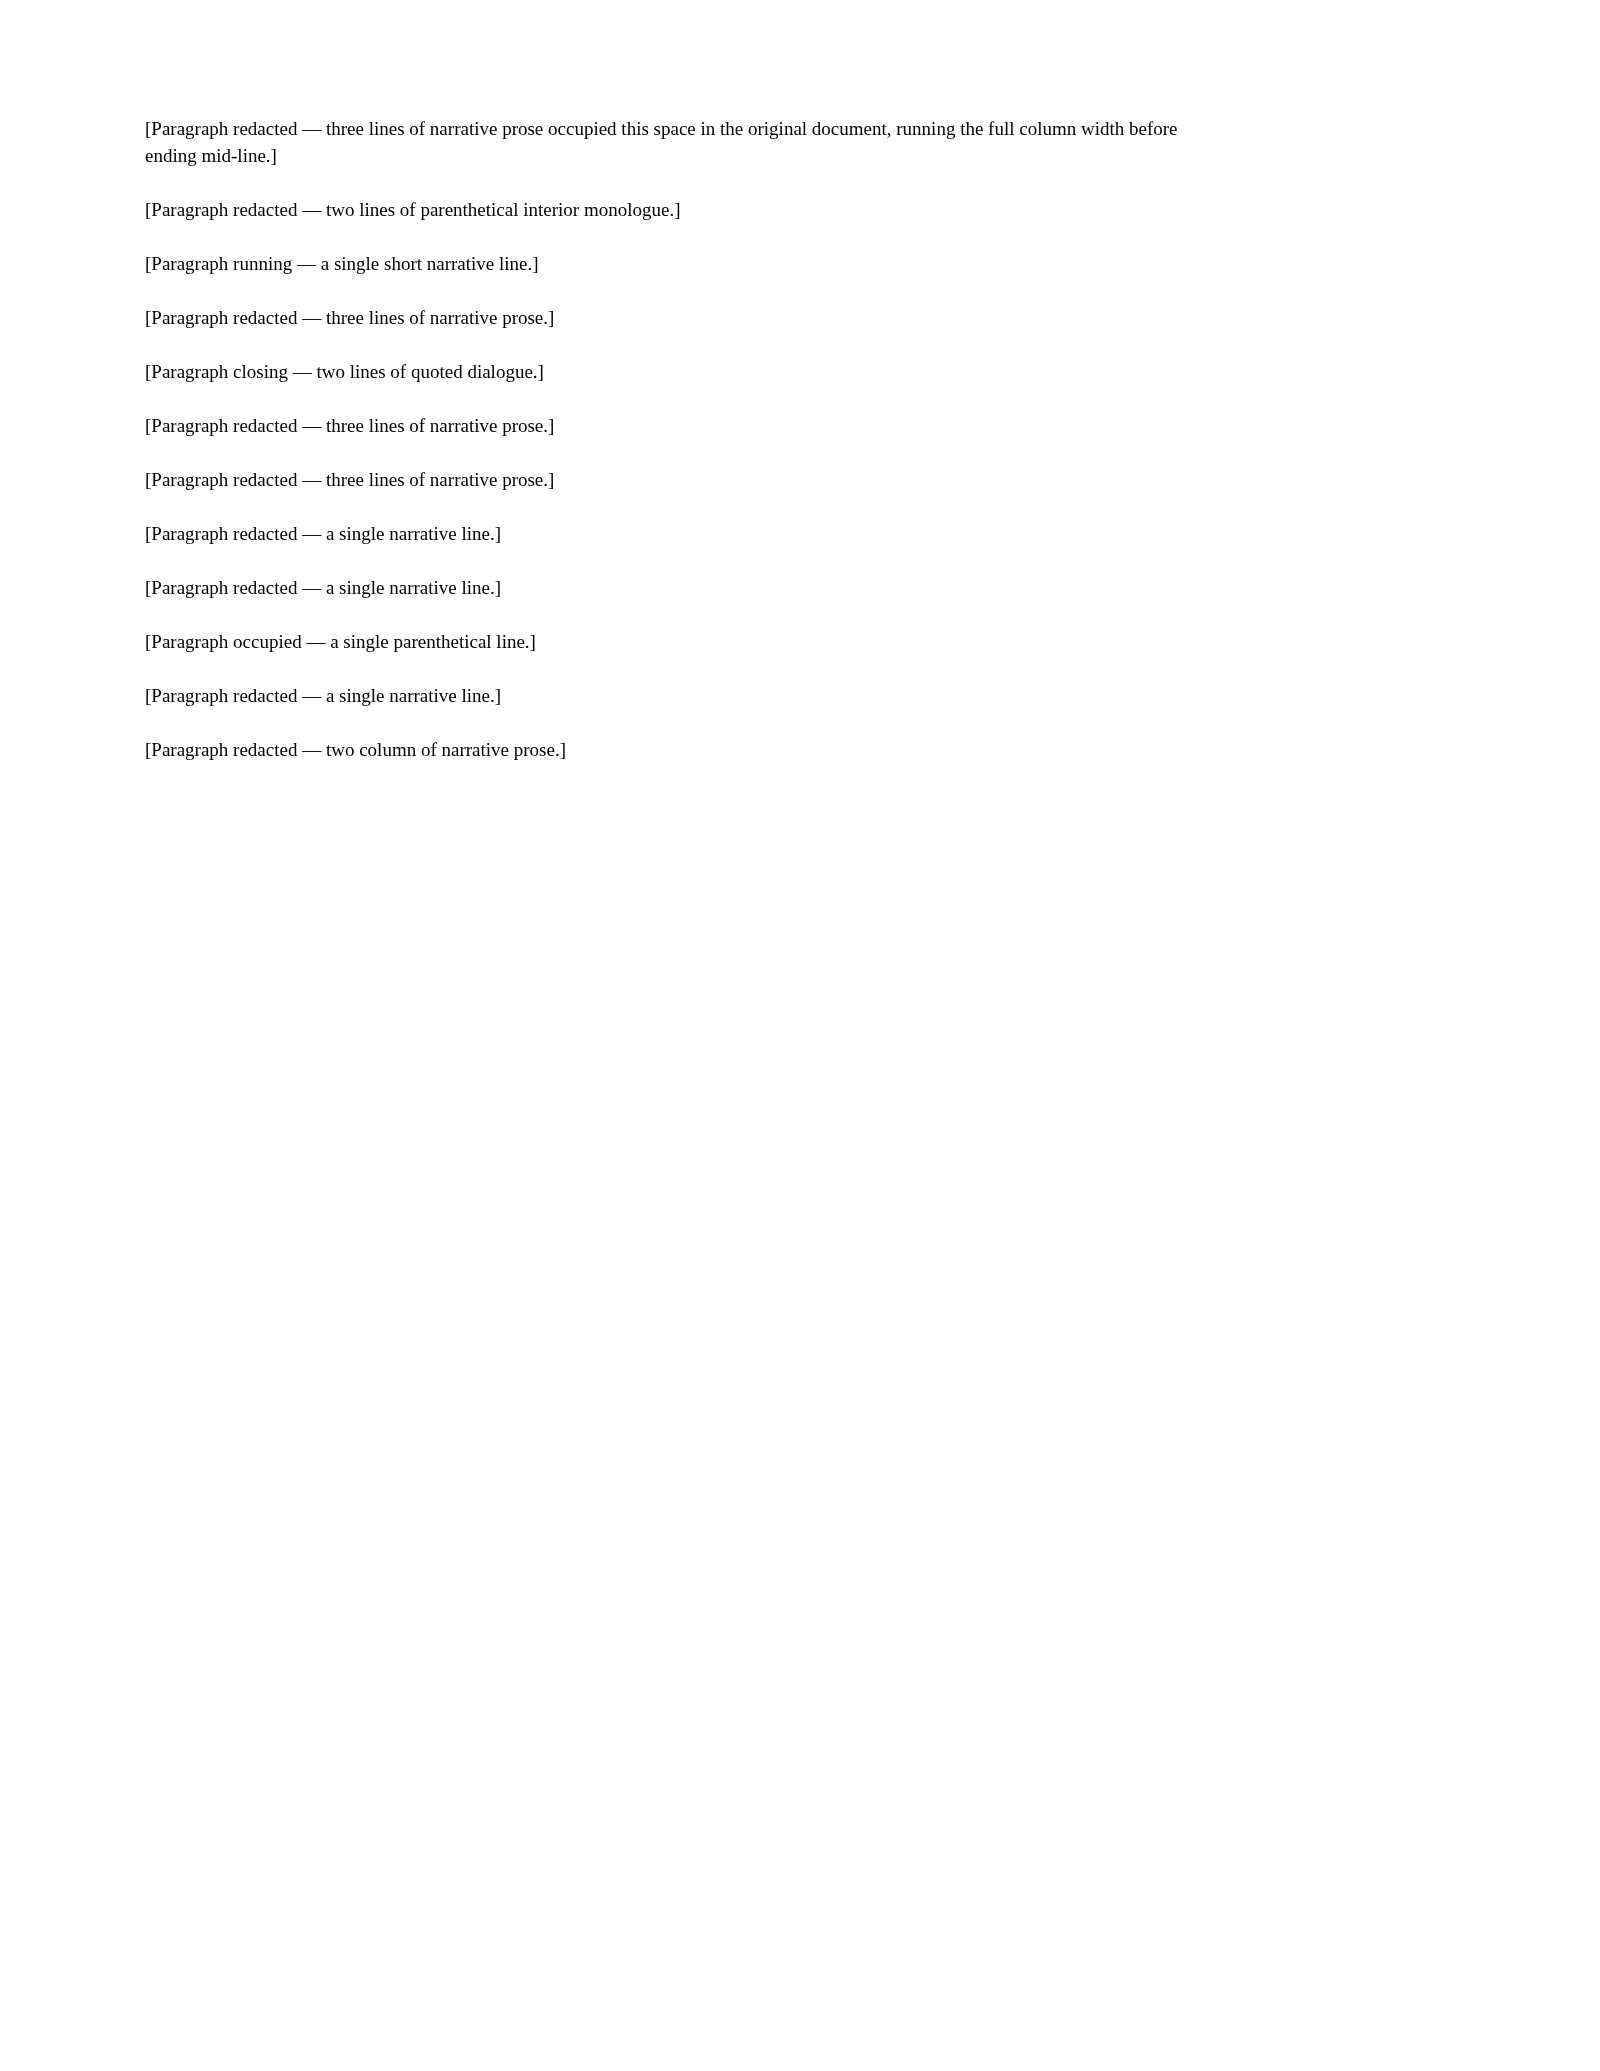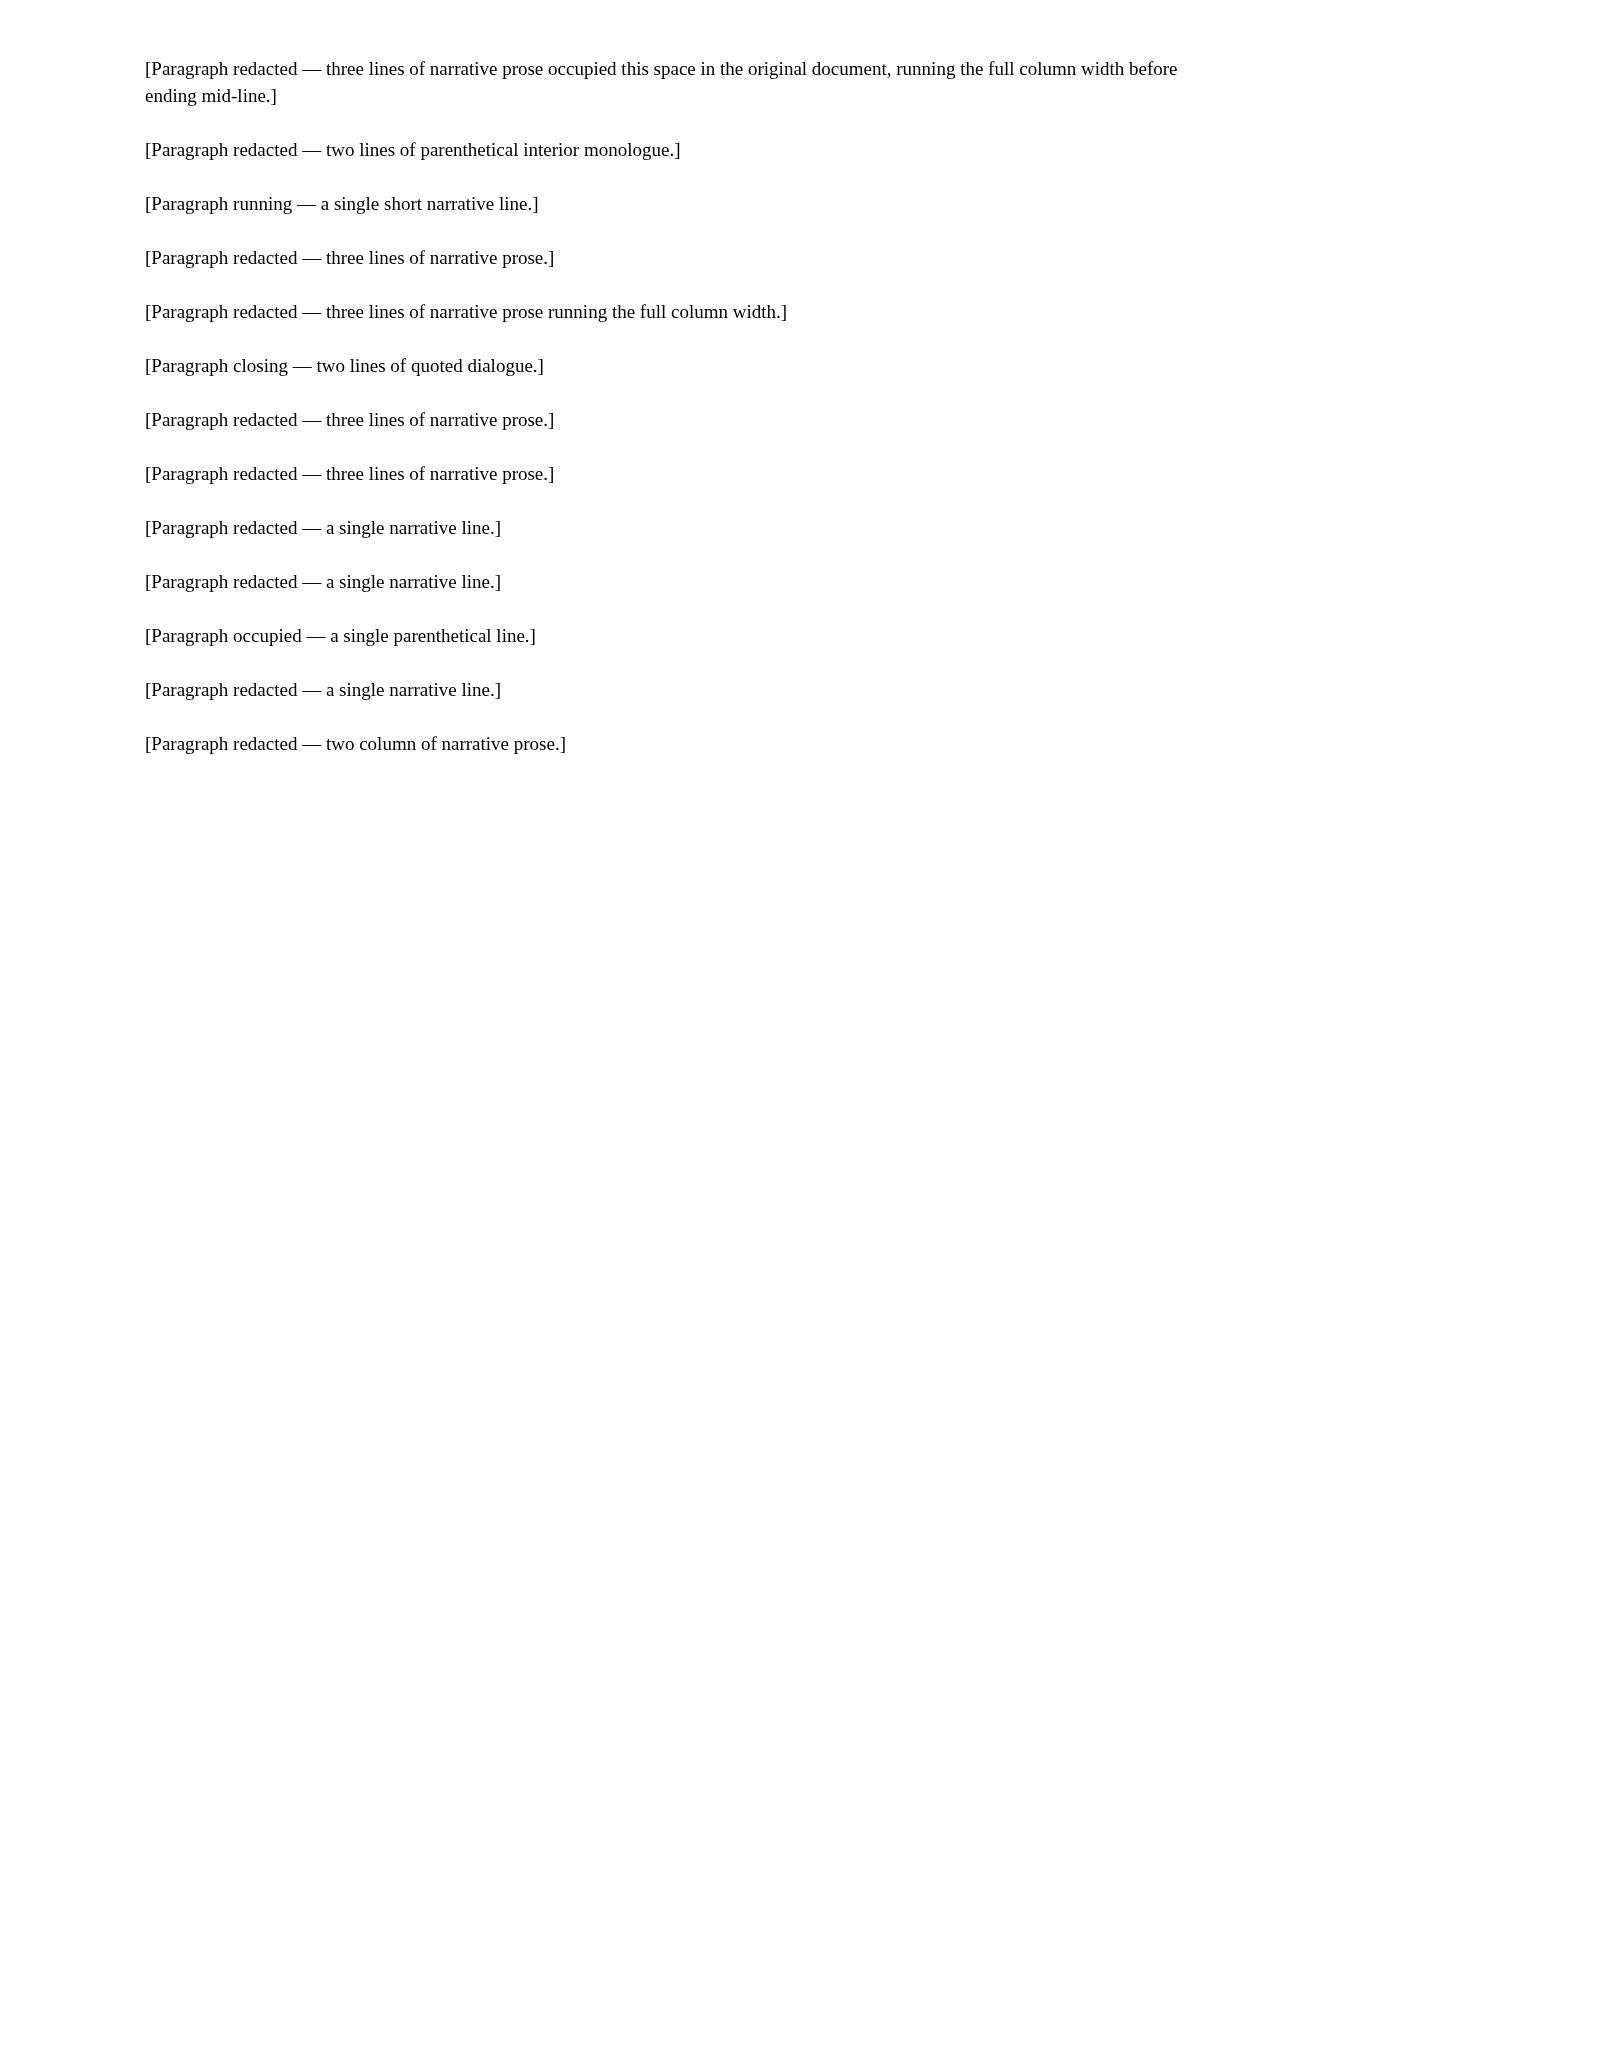--- a/index.html
+++ b/index.html
@@ -5,40 +5,39 @@
   html, body {
     margin: 0;
     padding: 0;
     background: #ffffff;
   }
   .page {
     width: 1600px;
     height: 2071px;
     background: #ffffff;
     box-sizing: border-box;
-    padding: 56px 145px 0 145px;
+    padding: 116px 145px 0 145px;
     font-family: "Liberation Serif", serif;
     font-size: 19px;
     line-height: 1.42;
     color: #000000;
   }
   .doc-paragraph {
     margin: 0 0 27px 0;
     max-width: 1065px;
   }
 </style>
 </head>
 <body>
 
 <div class="page">
   <p class="doc-paragraph">[Paragraph redacted — three lines of narrative prose occupied this space in the original document, running the full column width before ending mid-line.]</p>
   <p class="doc-paragraph">[Paragraph redacted — two lines of parenthetical interior monologue.]</p>
   <p class="doc-paragraph">[Paragraph running — a single short narrative line.]</p>
   <p class="doc-paragraph">[Paragraph redacted — three lines of narrative prose.]</p>
-  <p class="doc-paragraph">[Paragraph redacted — three lines of narrative prose running the full column width.]</p>
   <p class="doc-paragraph">[Paragraph closing — two lines of quoted dialogue.]</p>
   <p class="doc-paragraph">[Paragraph redacted — three lines of narrative prose.]</p>
   <p class="doc-paragraph">[Paragraph redacted — three lines of narrative prose.]</p>
   <p class="doc-paragraph">[Paragraph redacted — a single narrative line.]</p>
   <p class="doc-paragraph">[Paragraph redacted — a single narrative line.]</p>
   <p class="doc-paragraph">[Paragraph occupied — a single parenthetical line.]</p>
   <p class="doc-paragraph">[Paragraph redacted — a single narrative line.]</p>
   <p class="doc-paragraph">[Paragraph redacted — two column of narrative prose.]</p>
 </div>
 

